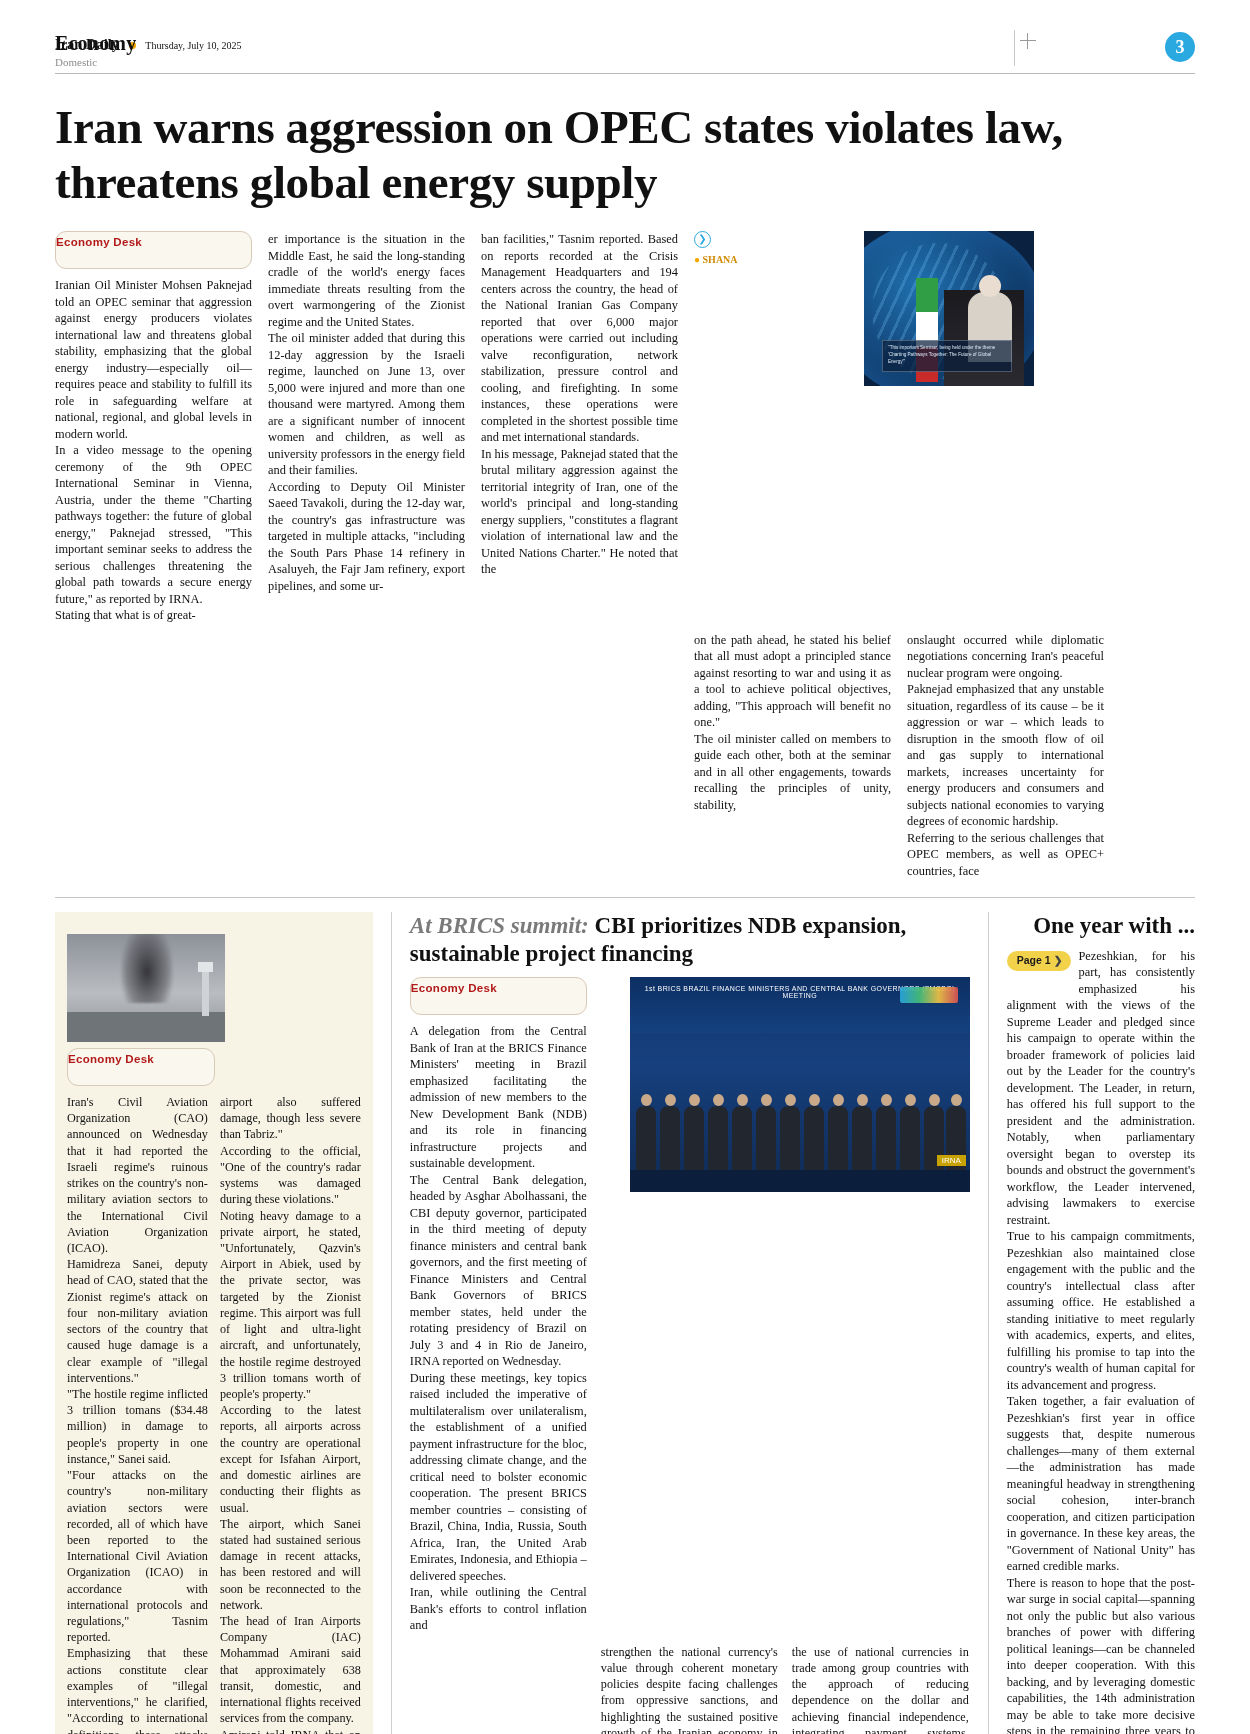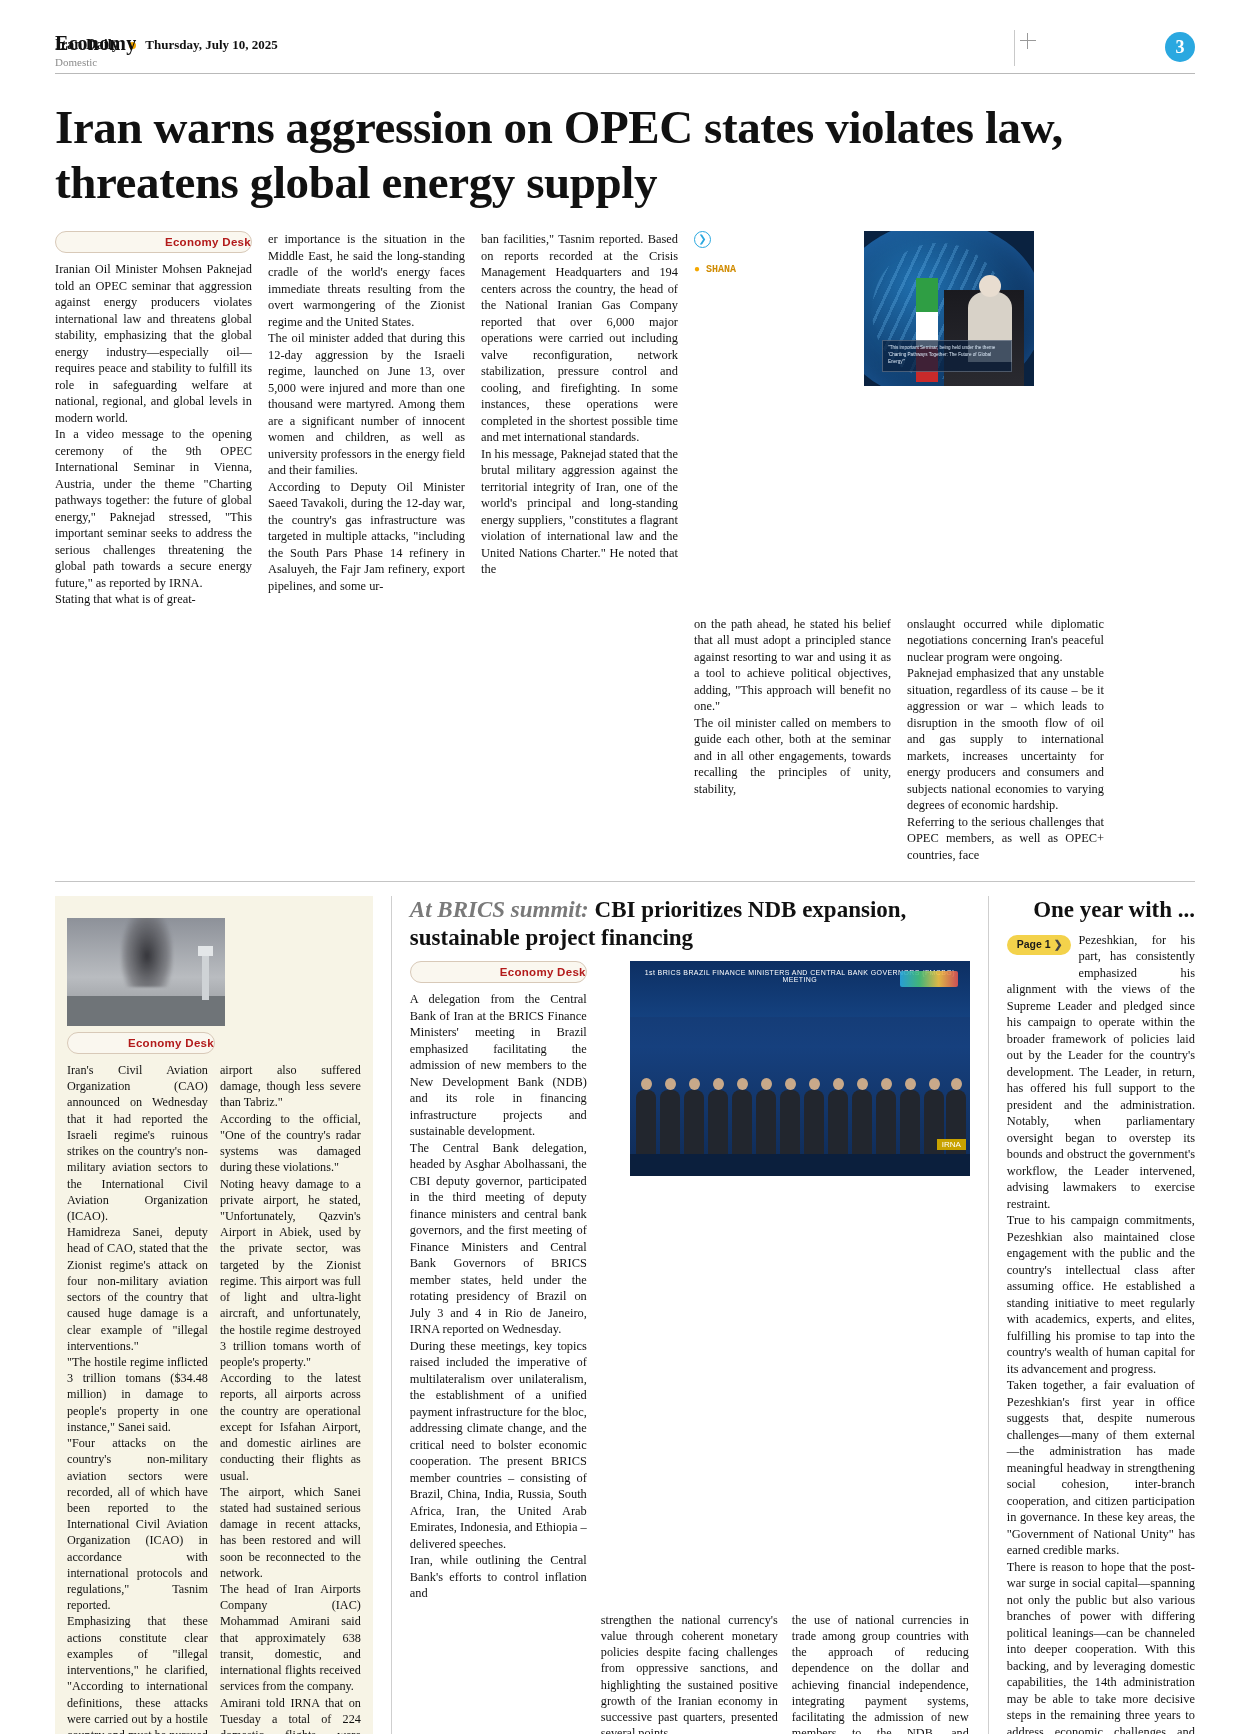--- a/index.html
+++ b/index.html
@@ -35,21 +35,21 @@
   .mast-left {
     position:absolute; left:0; top:8px;
     font-family:"Liberation Serif", serif;
     font-size:14.5px; font-weight:bold; color:#111;
   }
   .mast-dot {
     display:inline-block; width:7px; height:7px; border-radius:50%;
     background:#f5a800; margin:0 6px 0 6px; vertical-align:middle;
   }
   .mast-date {
-    font-weight:bold; font-size:13px;
+    font-weight:normal; font-size:10px;
   }
   .mast-center {
     position:absolute; left:0; right:0; top:4px;
     text-align:left;
   }
   .mast-section {
     font-size:20px; font-weight:bold; letter-spacing:.2px;
   }
   .mast-sub {
     font-size:11px; color:#8c8c8c; margin-top:1px;
@@ -83,22 +83,22 @@
   }
   .col { width:197px; }
   .desk-tag {
     border:1px solid #d8c9b8;
     border-radius:11px;
     background:#faf7ef;
     color:#b21a1a;
     font-size:11.5px;
     font-weight:bold;
     letter-spacing:.3px;
-    text-align:right;
-    padding:4px 0 4px;
+    text-align:left;
+    padding:4px 0 20px;
     margin-bottom:8px;
     font-family:"Liberation Sans", sans-serif;
   }
   .body-text {
     font-size:12.4px;
     line-height:1.33;
     text-align:justify;
     hyphens:auto;
   }
 
@@ -110,22 +110,22 @@
     border:1.3px solid #2aa8e0; color:#2aa8e0;
     font-size:10px; line-height:14px; text-align:center;
     font-family:"Liberation Sans", sans-serif;
     margin-bottom:6px;
   }
   .caption {
     font-size:10.6px; line-height:1.3; color:#7c7c7c; font-style:italic;
     text-align:justify;
   }
   .credit {
-    margin-top:16px; font-size:10px; color:#d08b00; font-weight:bold;
-    font-family:Liberation Mono, monospace;
+    margin-top:6px; font-size:10px; color:#d08b00; font-weight:bold;
+    font-family:Liberation Serif, serif;
   }
   .credit .bullet { color:#f5a800; }
   .lead-photo {
     width:170px; height:155px; float:right;
     background:#0a2240;
     position:relative; overflow:hidden;
   }
 
   
   .ph-globe {

